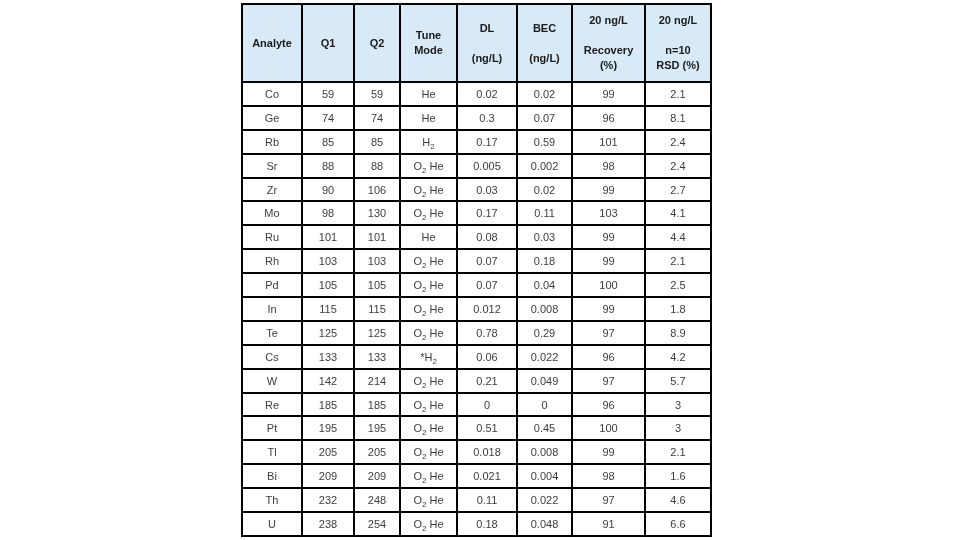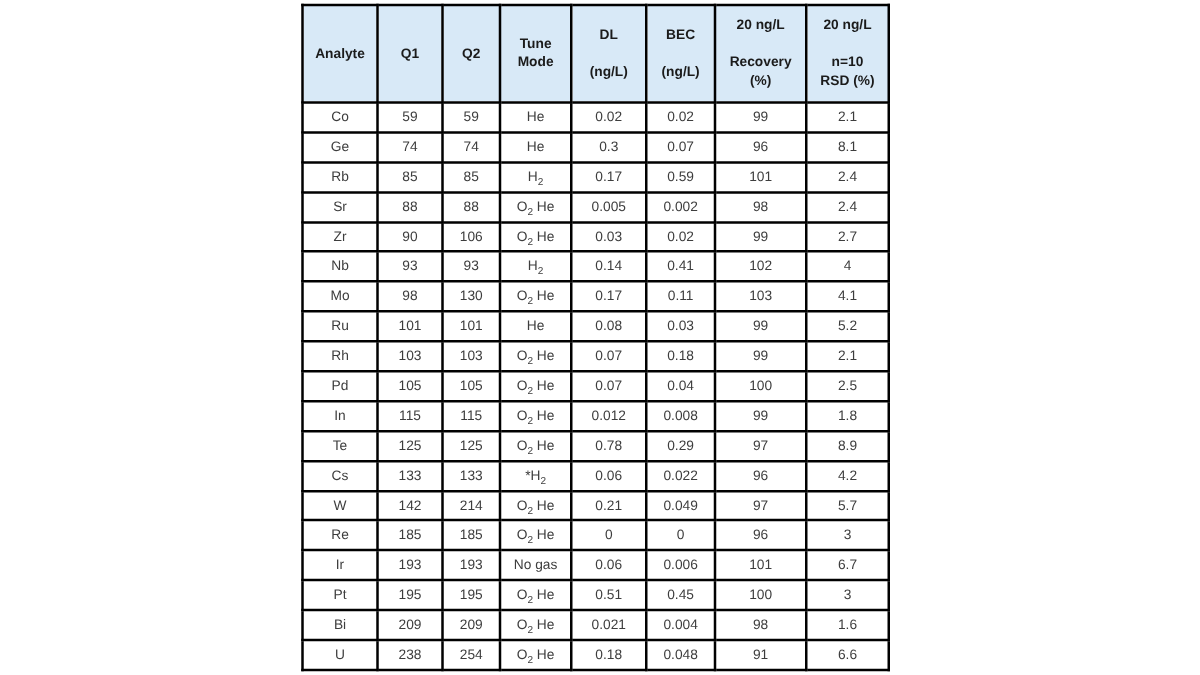--- a/index.html
+++ b/index.html
@@ -158,48 +158,38 @@
           <td>Zr</td>
           <td>90</td>
           <td>106</td>
           <td>O<sub>2</sub> He</td>
           <td>0.03</td>
           <td>0.02</td>
           <td>99</td>
           <td>2.7</td>
         </tr>
         <tr>
-          <td>Nb</td>
-          <td>93</td>
-          <td>93</td>
-          <td>H<sub>2</sub></td>
-          <td>0.14</td>
-          <td>0.41</td>
-          <td>102</td>
-          <td>4</td>
-        </tr>
-        <tr>
           <td>Mo</td>
           <td>98</td>
           <td>130</td>
           <td>O<sub>2</sub> He</td>
           <td>0.17</td>
           <td>0.11</td>
           <td>103</td>
           <td>4.1</td>
         </tr>
         <tr>
           <td>Ru</td>
           <td>101</td>
           <td>101</td>
           <td>He</td>
           <td>0.08</td>
           <td>0.03</td>
           <td>99</td>
-          <td>5.2</td>
+          <td>4.4</td>
         </tr>
         <tr>
           <td>Rh</td>
           <td>103</td>
           <td>103</td>
           <td>O<sub>2</sub> He</td>
           <td>0.07</td>
           <td>0.18</td>
           <td>99</td>
           <td>2.1</td>
@@ -258,48 +248,58 @@
           <td>Re</td>
           <td>185</td>
           <td>185</td>
           <td>O<sub>2</sub> He</td>
           <td>0</td>
           <td>0</td>
           <td>96</td>
           <td>3</td>
         </tr>
         <tr>
-          <td>Ir</td>
-          <td>193</td>
-          <td>193</td>
-          <td>No gas</td>
-          <td>0.06</td>
-          <td>0.006</td>
-          <td>101</td>
-          <td>6.7</td>
-        </tr>
-        <tr>
           <td>Pt</td>
           <td>195</td>
           <td>195</td>
           <td>O<sub>2</sub> He</td>
           <td>0.51</td>
           <td>0.45</td>
           <td>100</td>
           <td>3</td>
         </tr>
         <tr>
+          <td>Tl</td>
+          <td>205</td>
+          <td>205</td>
+          <td>O<sub>2</sub> He</td>
+          <td>0.018</td>
+          <td>0.008</td>
+          <td>99</td>
+          <td>2.1</td>
+        </tr>
+        <tr>
           <td>Bi</td>
           <td>209</td>
           <td>209</td>
           <td>O<sub>2</sub> He</td>
           <td>0.021</td>
           <td>0.004</td>
           <td>98</td>
           <td>1.6</td>
+        </tr>
+        <tr>
+          <td>Th</td>
+          <td>232</td>
+          <td>248</td>
+          <td>O<sub>2</sub> He</td>
+          <td>0.11</td>
+          <td>0.022</td>
+          <td>97</td>
+          <td>4.6</td>
         </tr>
         <tr>
           <td>U</td>
           <td>238</td>
           <td>254</td>
           <td>O<sub>2</sub> He</td>
           <td>0.18</td>
           <td>0.048</td>
           <td>91</td>
           <td>6.6</td>

